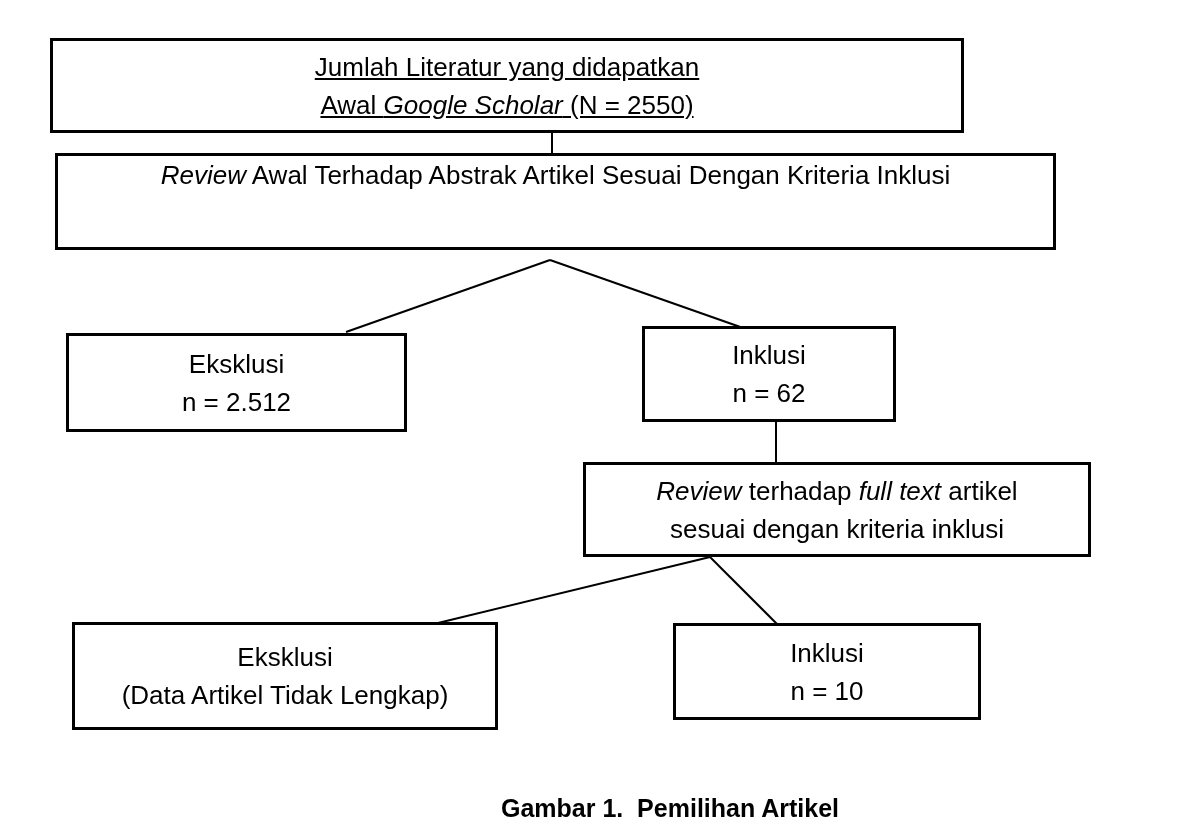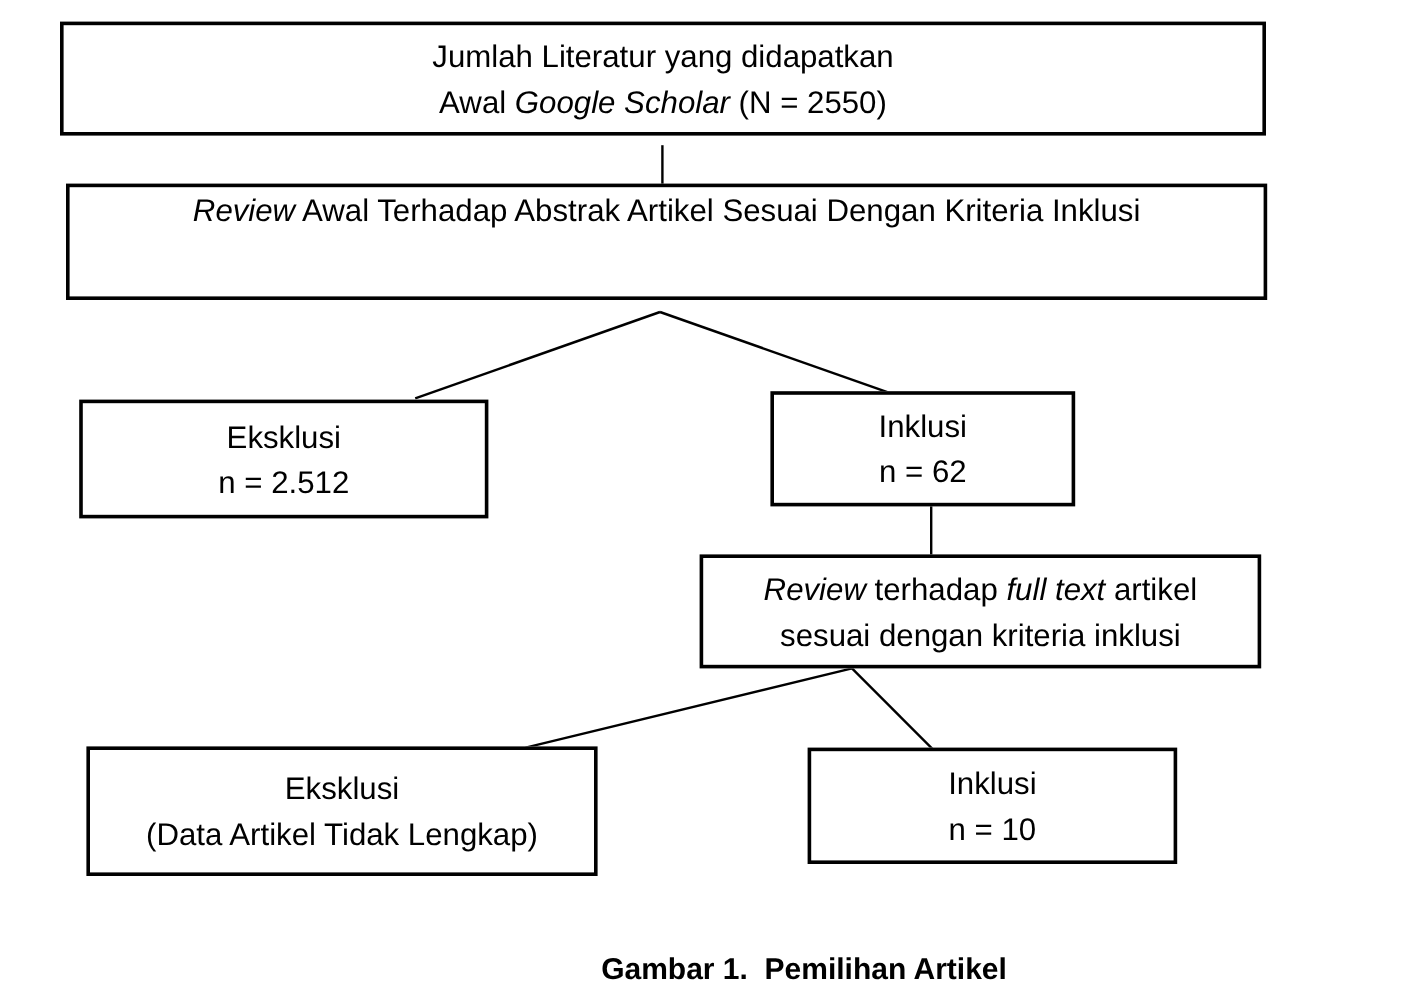--- a/index.html
+++ b/index.html
@@ -64,21 +64,21 @@
 
   <svg class="connectors" width="1184" height="828" viewBox="0 0 1184 828" xmlns="http://www.w3.org/2000/svg">
     <line x1="552" y1="121" x2="552" y2="154"></line>
     <line x1="550" y1="260" x2="346" y2="332"></line>
     <line x1="550" y1="260" x2="746" y2="329"></line>
     <line x1="776" y1="420" x2="776" y2="463"></line>
     <line x1="710" y1="557" x2="438" y2="623"></line>
     <line x1="710" y1="557" x2="777" y2="624"></line>
   </svg>
 
-  <div class="box" style="left:50px; top:18px; width:1005px; height:95px;">
+  <div class="box" style="left:50px; top:38px; width:914px; height:95px;text-decoration:underline;">
     <div>Jumlah Literatur yang didapatkan</div>
     <div>
       <span>Awal </span><span class="it">Google Scholar</span><span> (N = 2550)</span>
     </div>
   </div>
 
   <div class="box align-top" style="left:55px; top:153px; width:1001px; height:97px;">
     <div>
       <span class="it">Review</span><span> Awal Terhadap Abstrak Artikel Sesuai Dengan Kriteria Inklusi</span>
     </div>
@@ -87,21 +87,21 @@
   <div class="box" style="left:66px; top:333px; width:341px; height:99px;">
     <div>Eksklusi</div>
     <div>n = 2.512</div>
   </div>
 
   <div class="box" style="left:642px; top:326px; width:254px; height:96px;">
     <div>Inklusi</div>
     <div>n = 62</div>
   </div>
 
-  <div class="box" style="left:583px; top:462px; width:468px; height:95px;">
+  <div class="box" style="left:583px; top:462px; width:508px; height:95px;">
     <div>
       <span class="it">Review</span><span> terhadap </span><span class="it">full text</span><span> artikel</span>
     </div>
     <div>sesuai dengan kriteria inklusi</div>
   </div>
 
   <div class="box" style="left:72px; top:622px; width:426px; height:108px;">
     <div>Eksklusi</div>
     <div>(Data Artikel Tidak Lengkap)</div>
   </div>

